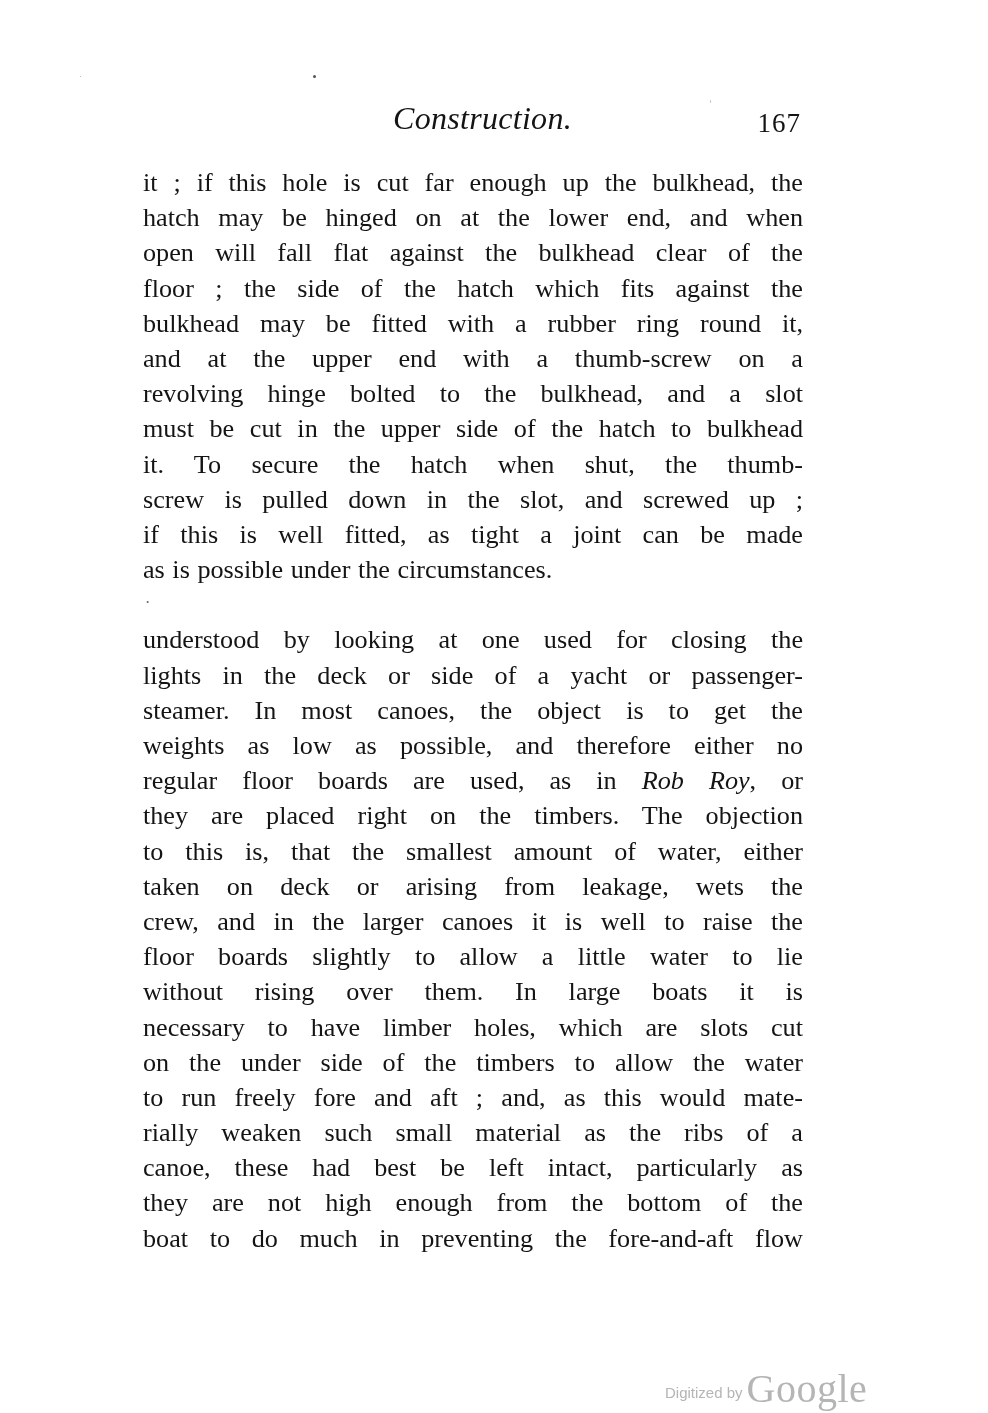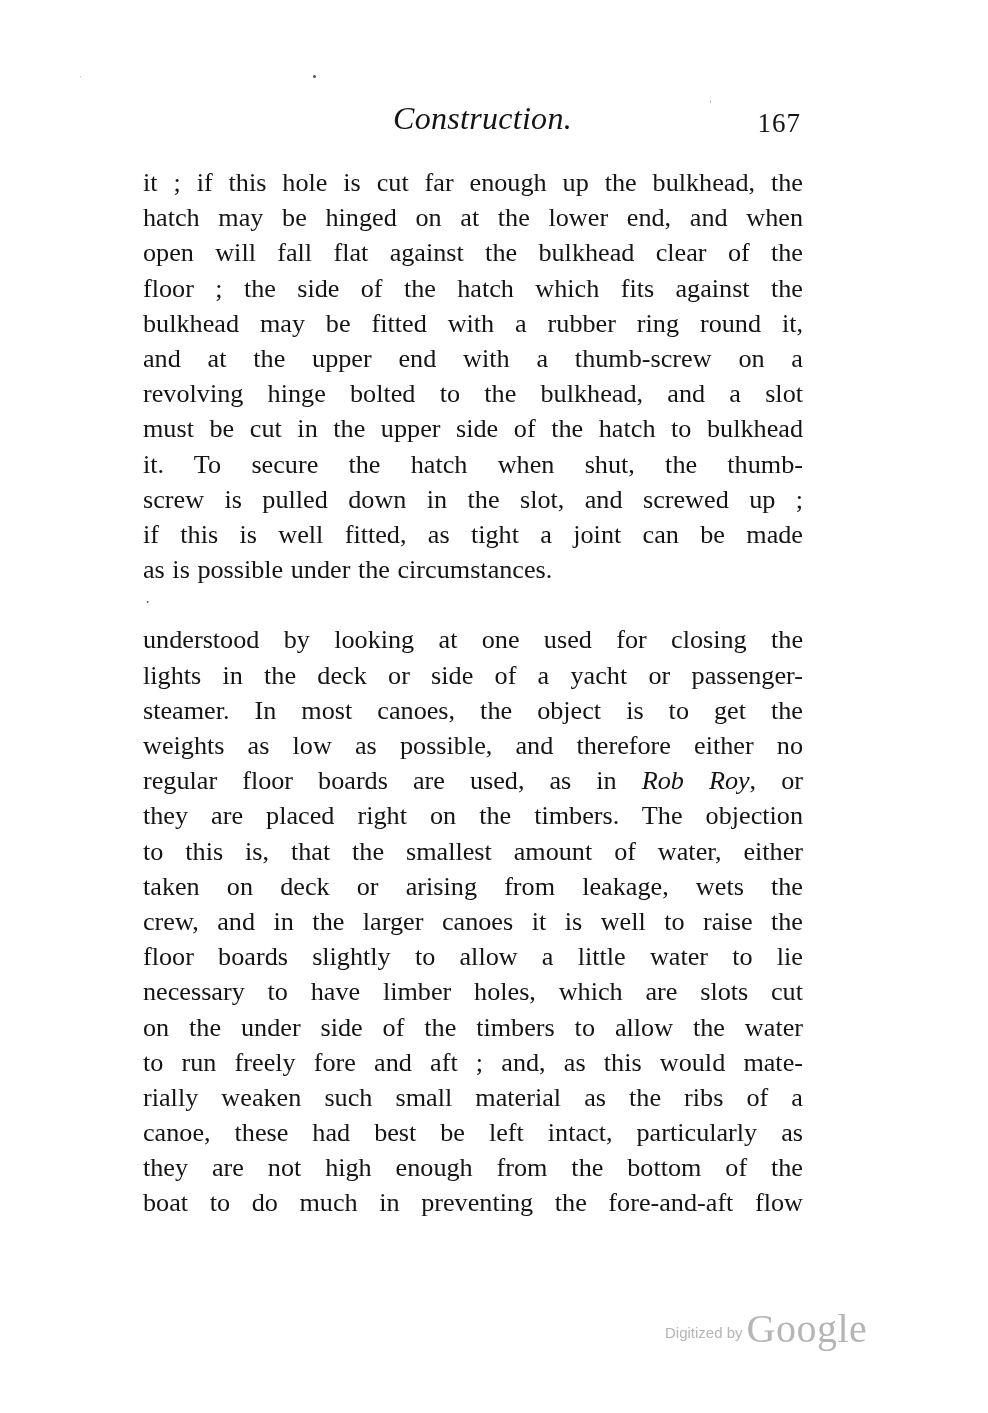--- a/index.html
+++ b/index.html
@@ -5,21 +5,21 @@
   html, body { margin: 0; padding: 0; background: #ffffff; }
   body { width: 988px; height: 1413px; position: relative; overflow: hidden; font-family: "Liberation Serif", "DejaVu Serif", serif; color: #141414; }
   .header { position: absolute; top: 100px; left: 143px; width: 660px; height: 40px; }
   .running-title { position: absolute; left: 250px; top: 0; font-style: italic; font-size: 32px; letter-spacing: 0.3px; }
   .page-number { position: absolute; right: 2px; top: 8px; font-size: 27px; letter-spacing: 1px; }
   .body-text { position: absolute; top: 165px; left: 143px; width: 660px; }
   .line { display: block; height: 35.2px; line-height: 35.2px; font-size: 26.2px; text-align: justify; text-align-last: justify; white-space: nowrap; word-spacing: 1px; }
   .line.last { text-align-last: left; }
   .line span.it { font-style: italic; }
   .speck { position: absolute; background: #555; border-radius: 50%; }
-  .watermark { position: absolute; left: 665px; top: 1305px; color: #b5b5b5; white-space: nowrap; }
+  .watermark { position: absolute; left: 665px; top: 1365px; color: #b5b5b5; white-space: nowrap; }
   .wm-small { font-family: "Liberation Sans", sans-serif; font-size: 15px; vertical-align: 4px; }
   .wm-big { font-family: "Liberation Serif", serif; font-size: 40px; letter-spacing: 0.5px; }
 </style>
 </head>
 <body>
 
 <div class="speck" style="left:313px;top:75px;width:3px;height:3px;"></div>
 <div class="speck" style="left:80px;top:76px;width:1px;height:1px;background:#aaa;"></div>
 <div class="speck" style="left:710px;top:100px;width:1px;height:3px;background:#bbb;"></div>
 
@@ -50,20 +50,21 @@
   <span class="line">weights as low as possible, and therefore either no</span>
   <span class="line">
     <span>regular floor boards are used, as in</span>
     <span class="it">Rob Roy</span><span>, or</span>
   </span>
   <span class="line">they are placed right on the timbers. The objection</span>
   <span class="line">to this is, that the smallest amount of water, either</span>
   <span class="line">taken on deck or arising from leakage, wets the</span>
   <span class="line">crew, and in the larger canoes it is well to raise the</span>
   <span class="line">floor boards slightly to allow a little water to lie</span>
+  <span class="line">without rising over them. In large boats it is</span>
   <span class="line">necessary to have limber holes, which are slots cut</span>
   <span class="line">on the under side of the timbers to allow the water</span>
   <span class="line">to run freely fore and aft ; and, as this would mate-</span>
   <span class="line">rially weaken such small material as the ribs of a</span>
   <span class="line">canoe, these had best be left intact, particularly as</span>
   <span class="line">they are not high enough from the bottom of the</span>
   <span class="line">boat to do much in preventing the fore-and-aft flow</span>
 </div>
 
 <div class="watermark">

